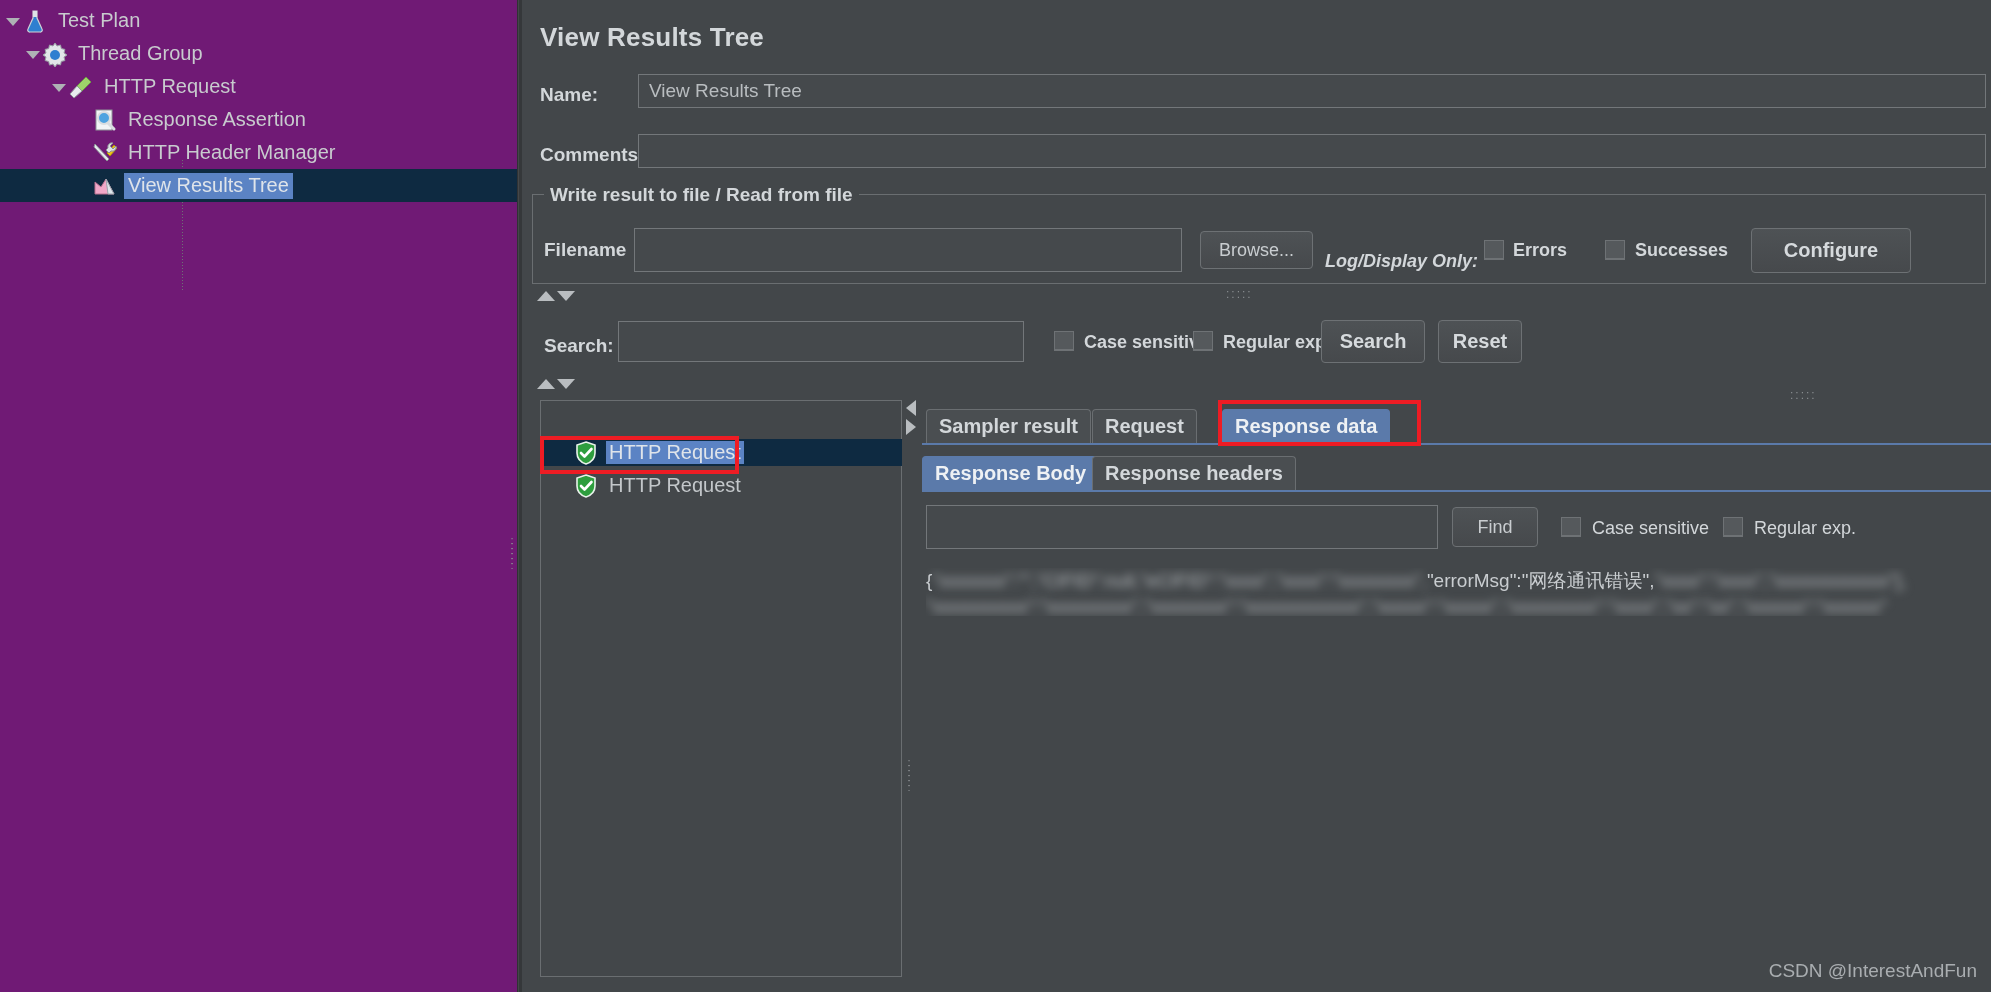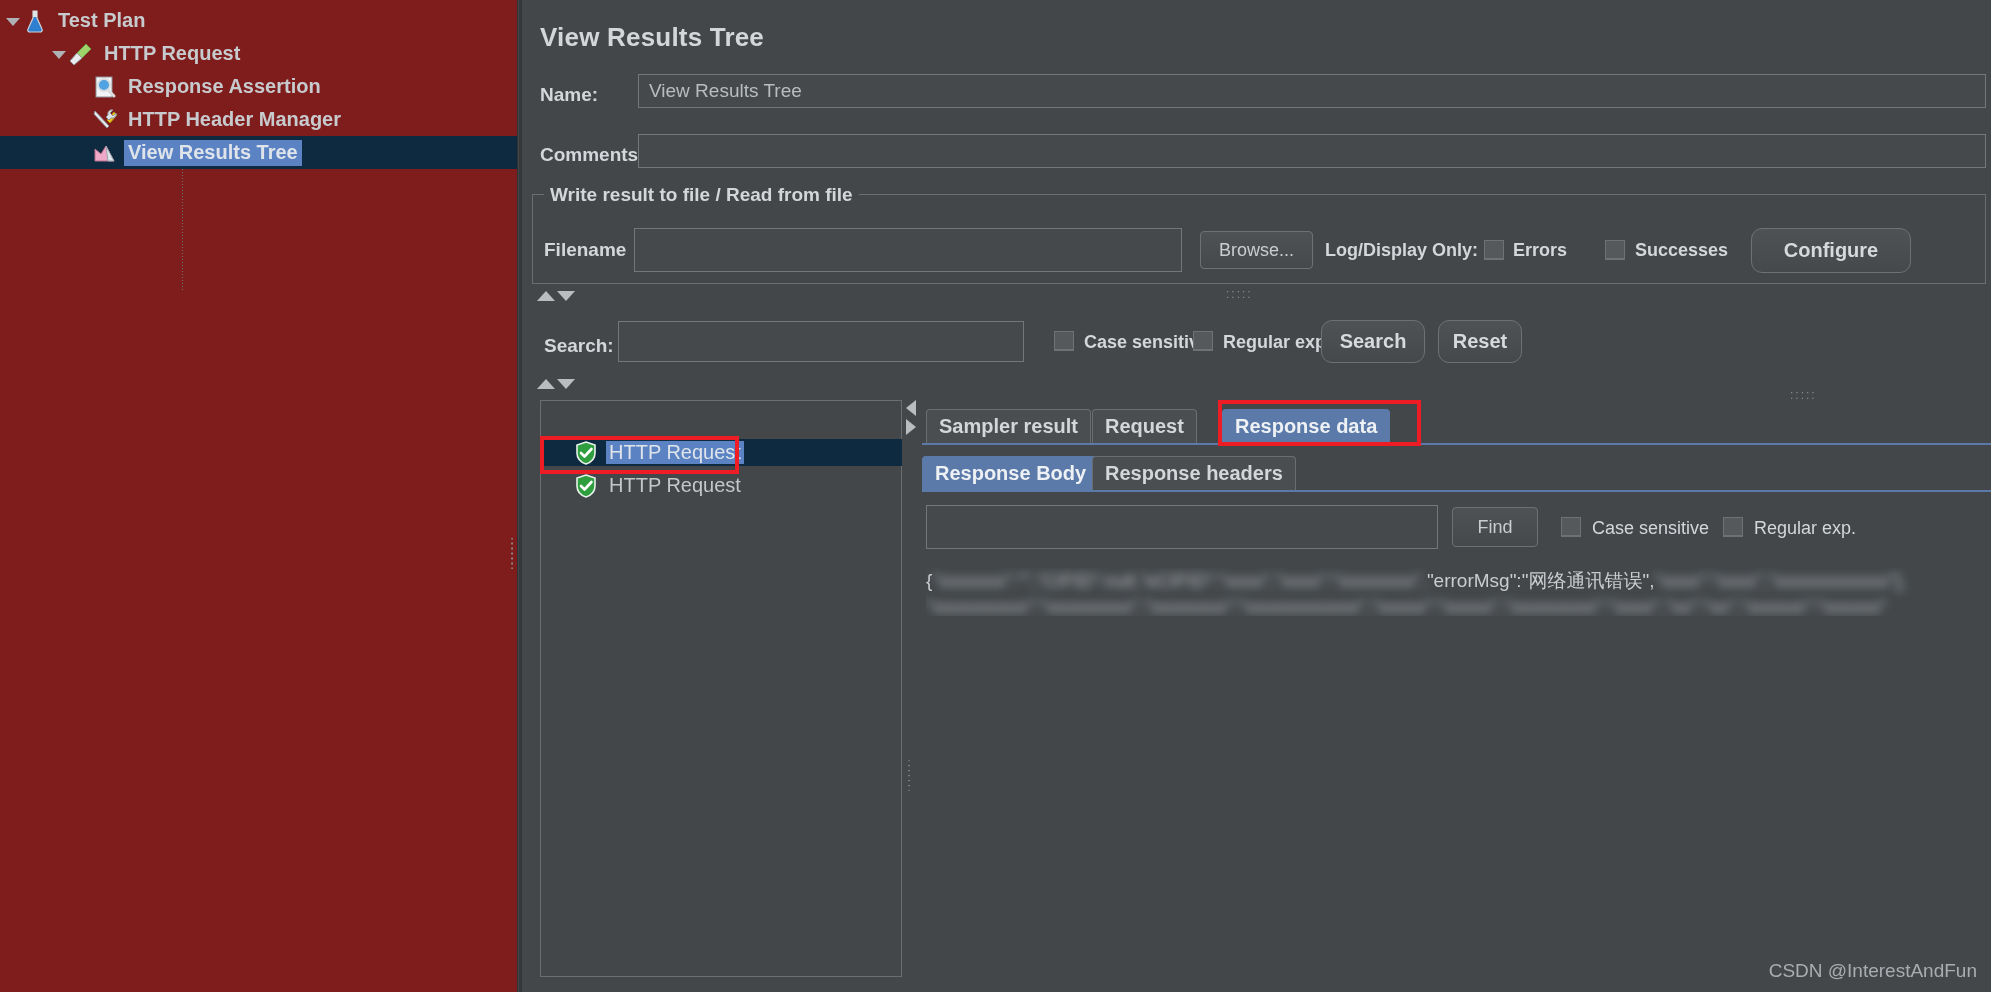--- a/index.html
+++ b/index.html
@@ -14,25 +14,24 @@
     position: relative;
     width: 1991px; height: 992px;
     background: #43474a;
     color: #c3c7ca;
   }
 
   
   #tree-panel {
     position: absolute; left: 0; top: 0;
     width: 518px; height: 992px;
-    background: #7f1d1d;
+    background: #701a75;
     border-right: 1px solid #2f3234;
     padding-top: 4px;
     overflow: hidden;
-    font-weight: bold;
   }
   .tree-row {
     position: relative;
     height: 33px;
     display: flex;
     align-items: center;
     white-space: nowrap;
     font-size: 20px;
     color: #c8cbce;
   }
@@ -112,21 +111,21 @@
   .btn {
     position: absolute;
     background: linear-gradient(to bottom, #4e5255 0%, #46494c 100%);
     border: 1px solid #6d7174;
     border-radius: 4px;
     color: #c9cdd0;
     display: flex; align-items: center; justify-content: center;
     font-size: 18px;
     cursor: default;
   }
-  .btn.bold { font-weight: bold; font-size: 20px; color: #d6dadd; border-radius: 11px; }
+  .btn.bold { font-weight: bold; font-size: 20px; color: #d6dadd; }
 
   .chk {
     position: absolute;
     width: 20px; height: 20px;
     background: #55595c;
     border: 1px solid #6e7275;
     border-bottom-width: 2px;
   }
   .chk-label {
     position: absolute;
@@ -254,20 +253,30 @@
       <span class="twisty open"></span>
       <span class="tico">
         <svg width="26" height="26" viewBox="0 0 26 26">
           <path d="M11 3h4v7l5 11a2 2 0 0 1-2 3H8a2 2 0 0 1-2-3l5-11z" fill="#2f7fd0" stroke="#cfd3d6" stroke-width="1.2"></path>
           <path d="M11 3h4v6h-4z" fill="#dfe3e6"></path>
         </svg>
       </span>
       <span class="tree-label">Test Plan</span>
     </div>
 
+    <div class="tree-row" style="padding-left:24px;">
+      <span class="twisty open"></span>
+      <span class="tico">
+        <svg width="26" height="26" viewBox="0 0 26 26">
+          <path d="M13 2l2 3 3.5-1 .8 3.6 3.6.8L22 12l3 2-3 2 .9 3.6-3.6.8-.8 3.6L15 23l-2 3-2-3-3.5 1.1-.8-3.6L3.1 19.6 4 16l-3-2 3-2-.9-3.6 3.6-.8L7.5 4 11 5z" fill="#e2e6e9" stroke="#9aa0a5" stroke-width="1"></path>
+          <circle cx="13" cy="14" r="5" fill="#2f7fd0"></circle>
+        </svg>
+      </span>
+      <span class="tree-label">Thread Group</span>
+    </div>
 
     <div class="tree-row" style="padding-left:50px;">
       <span class="twisty open"></span>
       <span class="tico">
         <svg width="26" height="26" viewBox="0 0 26 26">
           <path d="M18 3l5 5-9 9-5-5z" fill="#9ed36a" stroke="#6f9c45" stroke-width="1"></path>
           <path d="M9 12l5 5-8 7-4-4z" fill="#e8ecee" stroke="#93989c" stroke-width="1"></path>
         </svg>
       </span>
       <span class="tree-label">HTTP Request</span>
@@ -327,21 +336,21 @@
     <div class="text-field" style="left:116px; top:134px; width:1348px; height:34px;"></div>
 
     <div class="group-box" style="left:10px; top:194px; width:1454px; height:90px;"></div>
     <div class="group-title" style="left:22px; top:184px;">Write result to file / Read from file</div>
 
     <div class="form-label" style="left:22px; top:239px;">Filename</div>
     <div class="text-field" style="left:112px; top:228px; width:548px; height:44px;"></div>
 
     <div class="btn" style="left:678px; top:231px; width:113px; height:38px;">Browse...</div>
 
-    <div class="chk-label" style="left:803px; top:240px;">Log/Display Only:</div>
+    <div class="chk-label" style="left:803px; top:251px;font-style:italic;">Log/Display Only:</div>
     <div class="chk" style="left:962px; top:240px;"></div>
     <div class="chk-label" style="left:991px; top:240px;">Errors</div>
     <div class="chk" style="left:1083px; top:240px;"></div>
     <div class="chk-label" style="left:1113px; top:240px;">Successes</div>
 
     <div class="btn bold" style="left:1229px; top:228px; width:160px; height:45px;">Configure</div>
 
     <div class="arrows" style="left:15px; top:291px;">
       <span class="ar-up"></span>
       <span class="ar-dn"></span>

